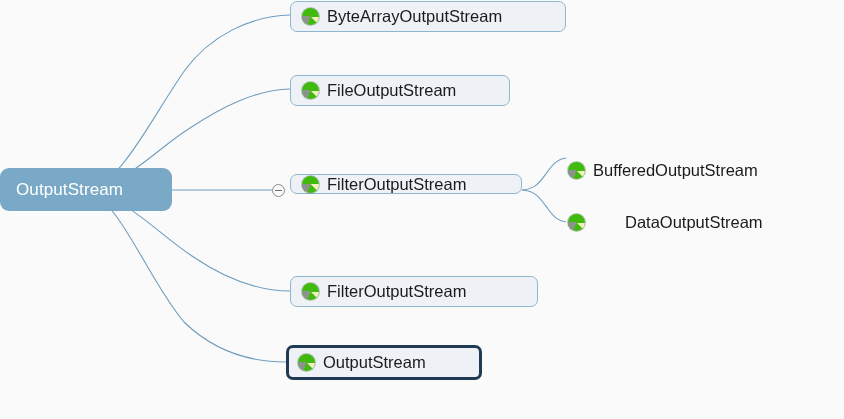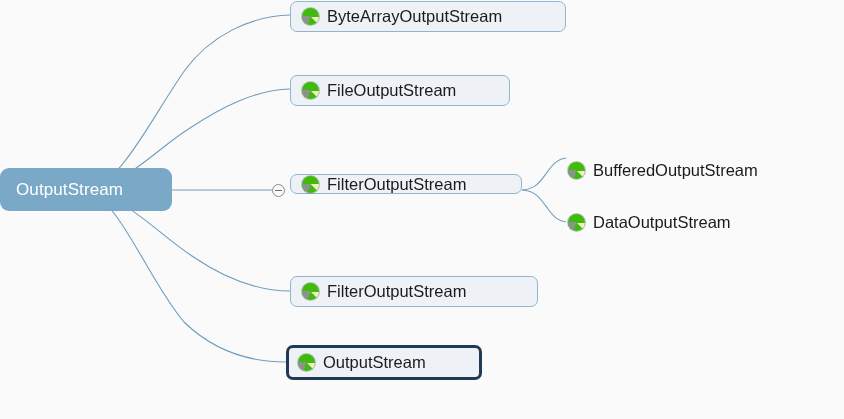--- a/index.html
+++ b/index.html
@@ -188,18 +188,18 @@
   <div class="node boxed selected" style="left:286px; top:345px; width:196px; height:35px;">
     <span class="jicon"></span>
     <span class="label">OutputStream</span>
   </div>
 
   <div class="node plain" style="left:568px; top:148px; height:21px;margin-top:12px;">
     <span class="jicon"></span>
     <span class="label">BufferedOutputStream</span>
   </div>
 
-  <div class="node plain" style="left:568px; top:212px; height:21px;">
+  <div class="node plain" style="left:568px; top:212px; height:21px;gap:32px;">
     <span class="jicon"></span>
     <span class="label">DataOutputStream</span>
   </div>
 
 </div>
 
 </body></html>

